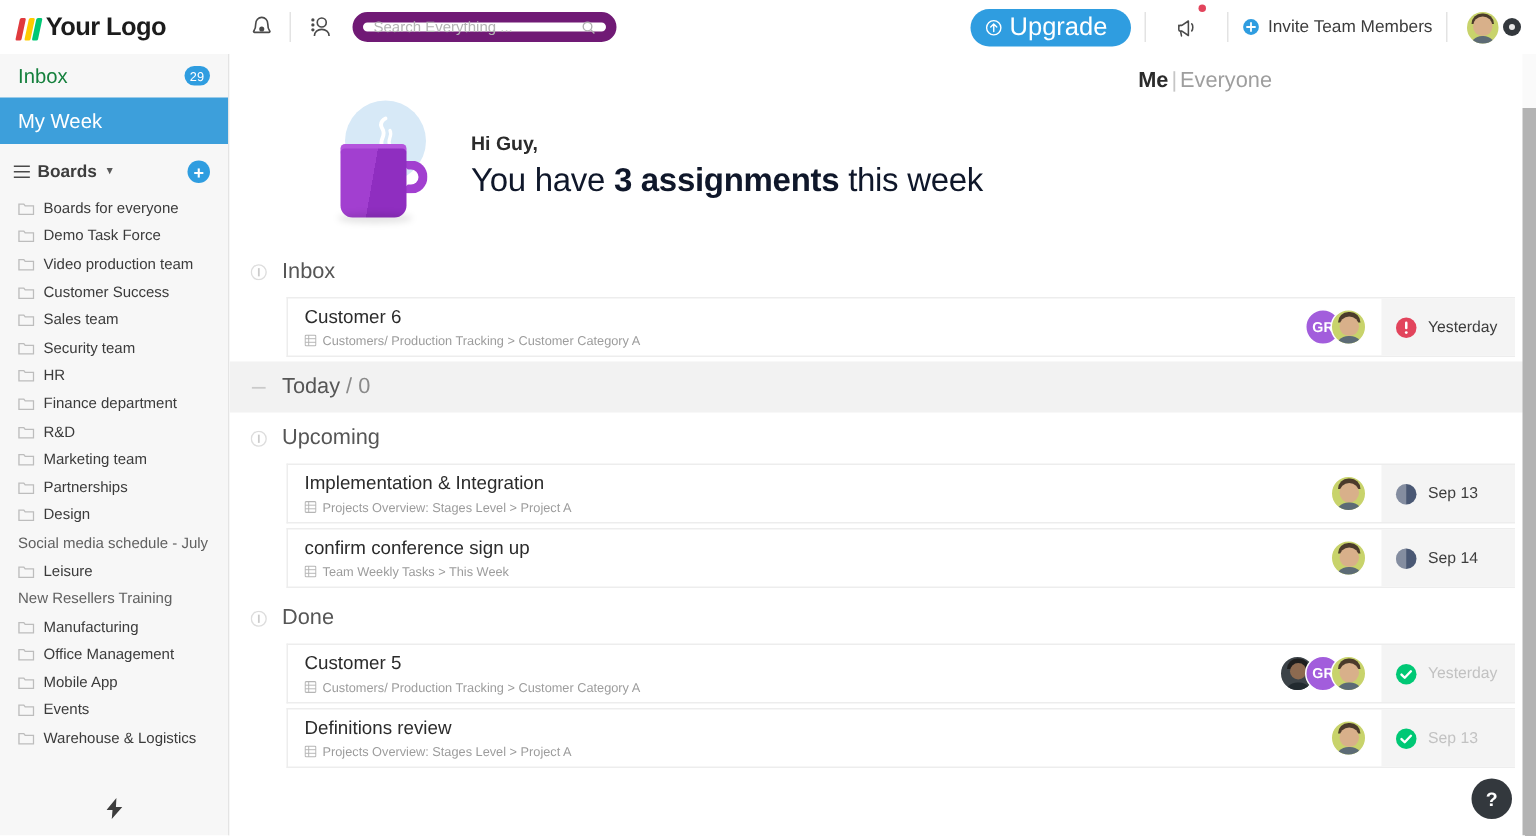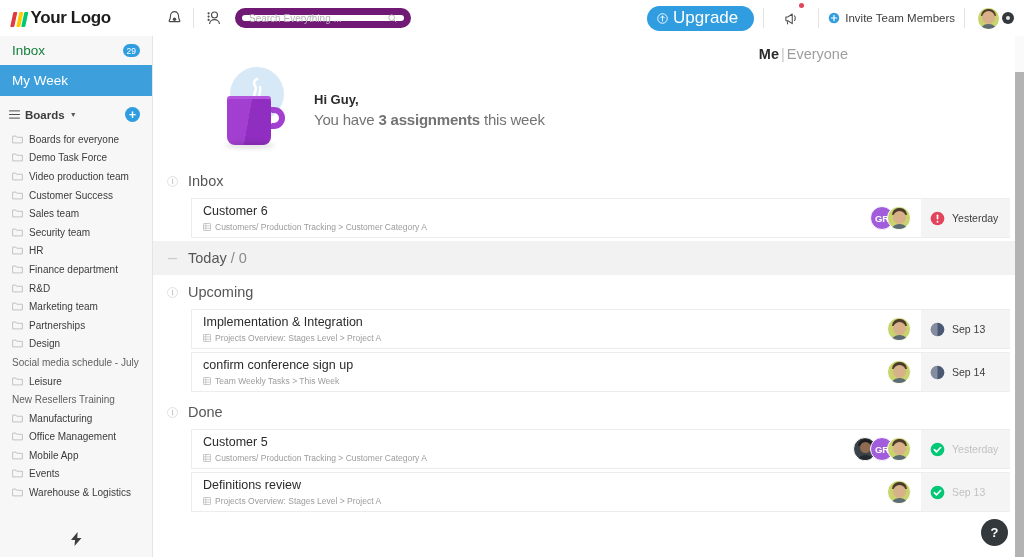--- a/index.html
+++ b/index.html
@@ -166,21 +166,21 @@
     border-radius: 0 11px 11px 0;
   }
   .mug-shadow {
     position: absolute; left: 13px; top: 80px; width: 50px; height: 7px;
     background: rgba(0,0,0,0.10); border-radius: 50%; filter: blur(2px);
   }
   .steam { position: absolute; left: 34px; top: 6px; width: 20px; height: 32px; }
 
   .greet-text { margin-left: 6px; }
   .greet-hi { font-size: 13px; font-weight: bold; color: #2b2b2b; margin-bottom: 4px; }
-  .greet-main { font-size: 15px; color: #737373; font-weight: normal; letter-spacing: -0.2px; }
+  .greet-main { font-size: 22px; color: #0f172a; font-weight: normal; letter-spacing: -0.2px; }
   .greet-main b { font-weight: bold; }
 
   .sections { position: absolute; top: 128px; left: 0; width: 871px; }
 
   .sec-head {
     display: flex; align-items: center; gap: 10px;
     padding-left: 14px; height: 34px;
   }
   .sec-head.band { background: #f2f2f2; }
   .sec-title { font-size: 14.5px; color: #565656; }

